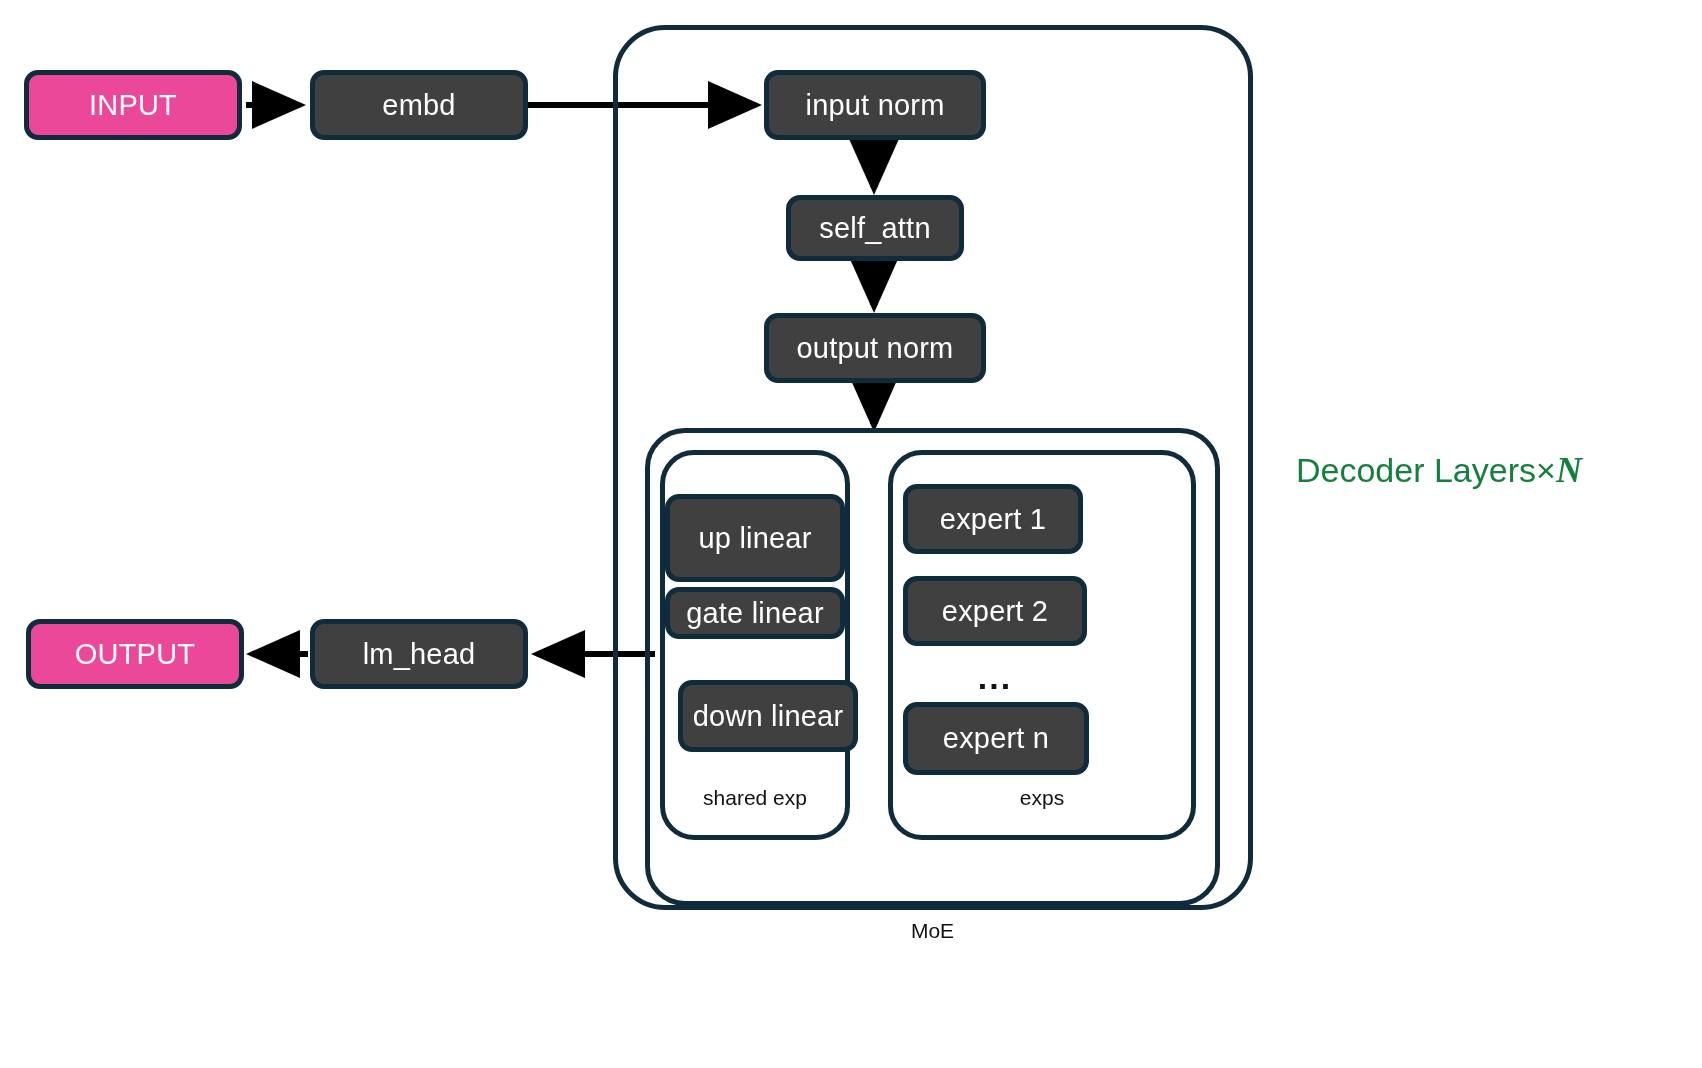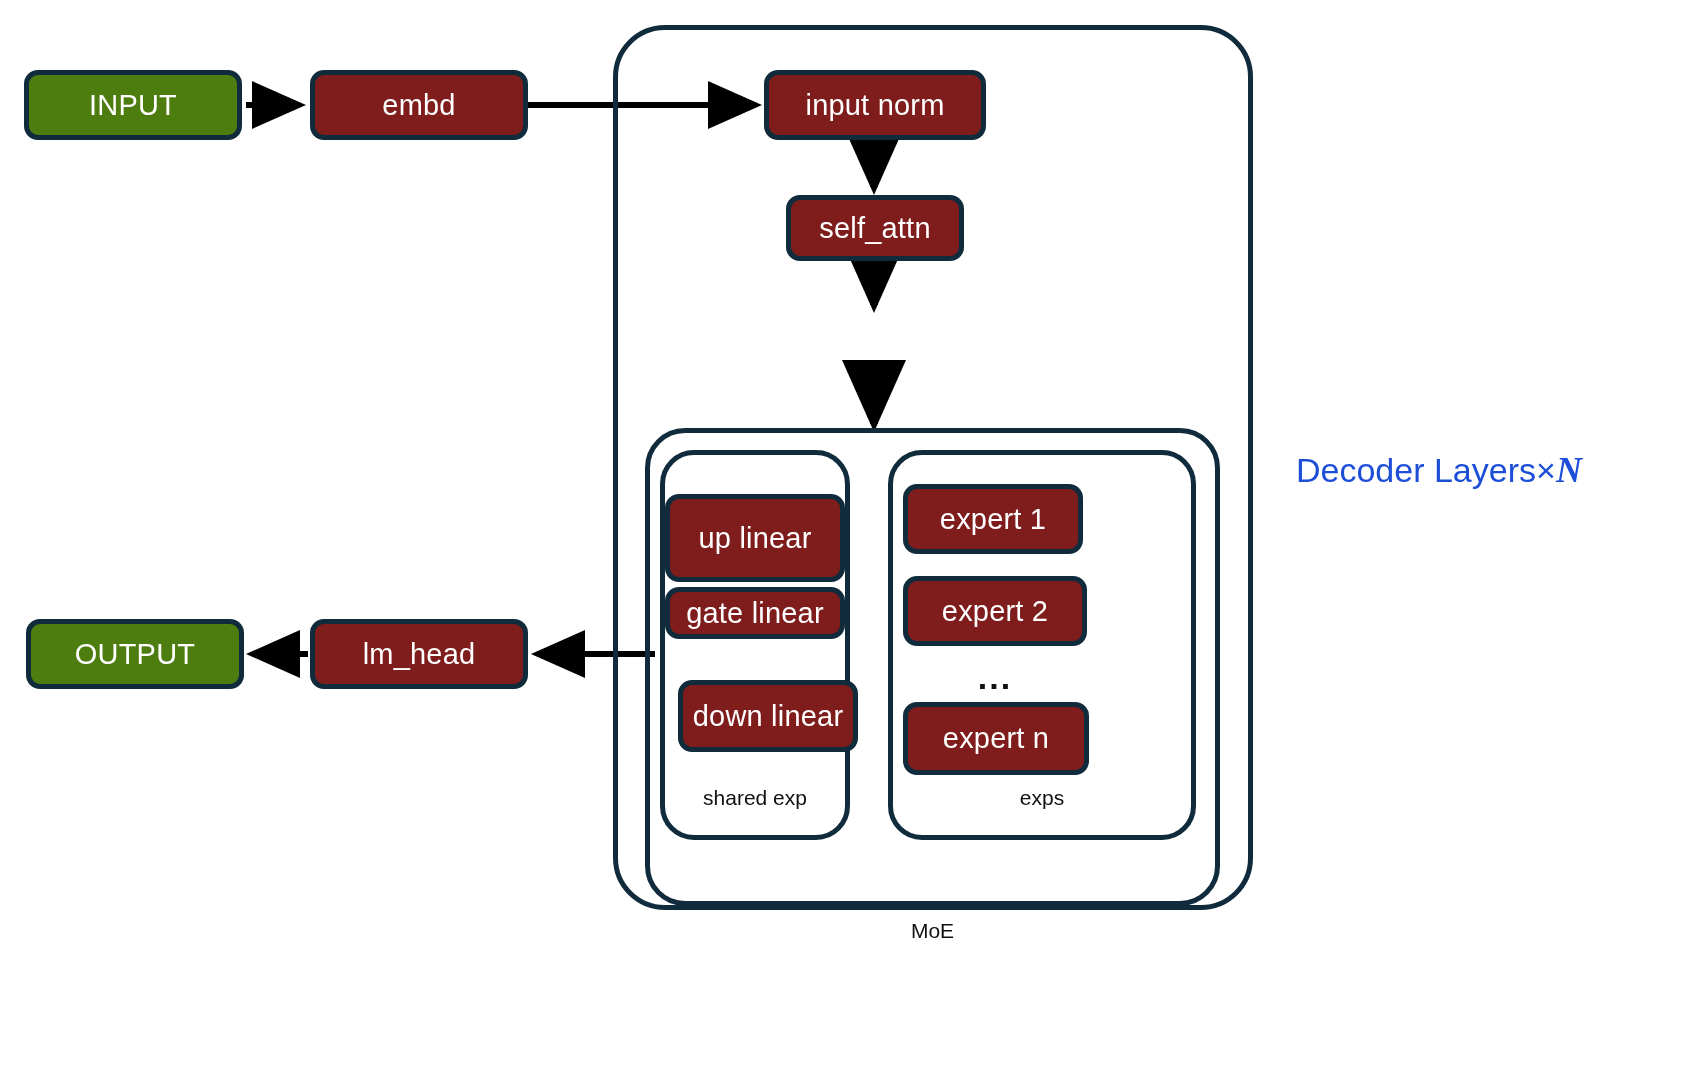--- a/index.html
+++ b/index.html
@@ -11,22 +11,22 @@
     box-sizing:border-box;
     border:5px solid #102b3c;
     border-radius:14px;
     display:flex;align-items:center;justify-content:center;
     color:#ffffff;
     font-size:29px;
     line-height:1;
     letter-spacing:.2px;
     white-space:nowrap;
   }
-  .box.blue{background:#4d7c0f;text-align:right;}
-  .box.salmon{background:#7f1d1d;}
+  .box.blue{background:#ec4899;text-align:right;}
+  .box.salmon{background:#404040;}
 
   .group{
     position:absolute;
     box-sizing:border-box;
     border:5px solid #102b3c;
     background:transparent;
   }
   .group.decoder{border-radius:52px;}
   .group.moe{border-radius:40px;}
   .group.sub{border-radius:34px;}
@@ -35,21 +35,21 @@
     position:absolute;
     color:#111111;
     font-size:21px;
     line-height:1;
     white-space:nowrap;
     text-align:center;
   }
 
   .side-label{
     position:absolute;
-    color:#1d4ed8;
+    color:#15803d;
     font-size:34px;
     line-height:1;
     white-space:nowrap;
   }
   .side-label .nvar{
     font-family:"Liberation Serif",serif;
     font-weight:700;
     font-style:italic;
     font-size:36px;
   }
@@ -108,20 +108,21 @@
   <div class="box salmon" style="left:310px;top:70px;width:218px;height:70px;">embd</div>
 
   <div class="box blue" style="left:26px;top:619px;width:218px;height:70px;">OUTPUT</div>
 
   <div class="box salmon" style="left:310px;top:619px;width:218px;height:70px;">lm_head</div>
 
   <div class="box salmon" style="left:764px;top:70px;width:222px;height:70px;">input norm</div>
 
   <div class="box salmon" style="left:786px;top:195px;width:178px;height:66px;">self_attn</div>
 
+  <div class="box salmon" style="left:764px;top:313px;width:222px;height:70px;">output norm</div>
 
   <div class="box salmon" style="left:665px;top:494px;width:180px;height:88px;">up linear</div>
 
   <div class="box salmon" style="left:665px;top:587px;width:180px;height:52px;">gate linear</div>
 
   <div class="box salmon" style="left:678px;top:680px;width:180px;height:72px;">down linear</div>
 
   <div class="box salmon" style="left:903px;top:484px;width:180px;height:70px;">expert 1</div>
 
   <div class="box salmon" style="left:903px;top:576px;width:184px;height:70px;">expert 2</div>

